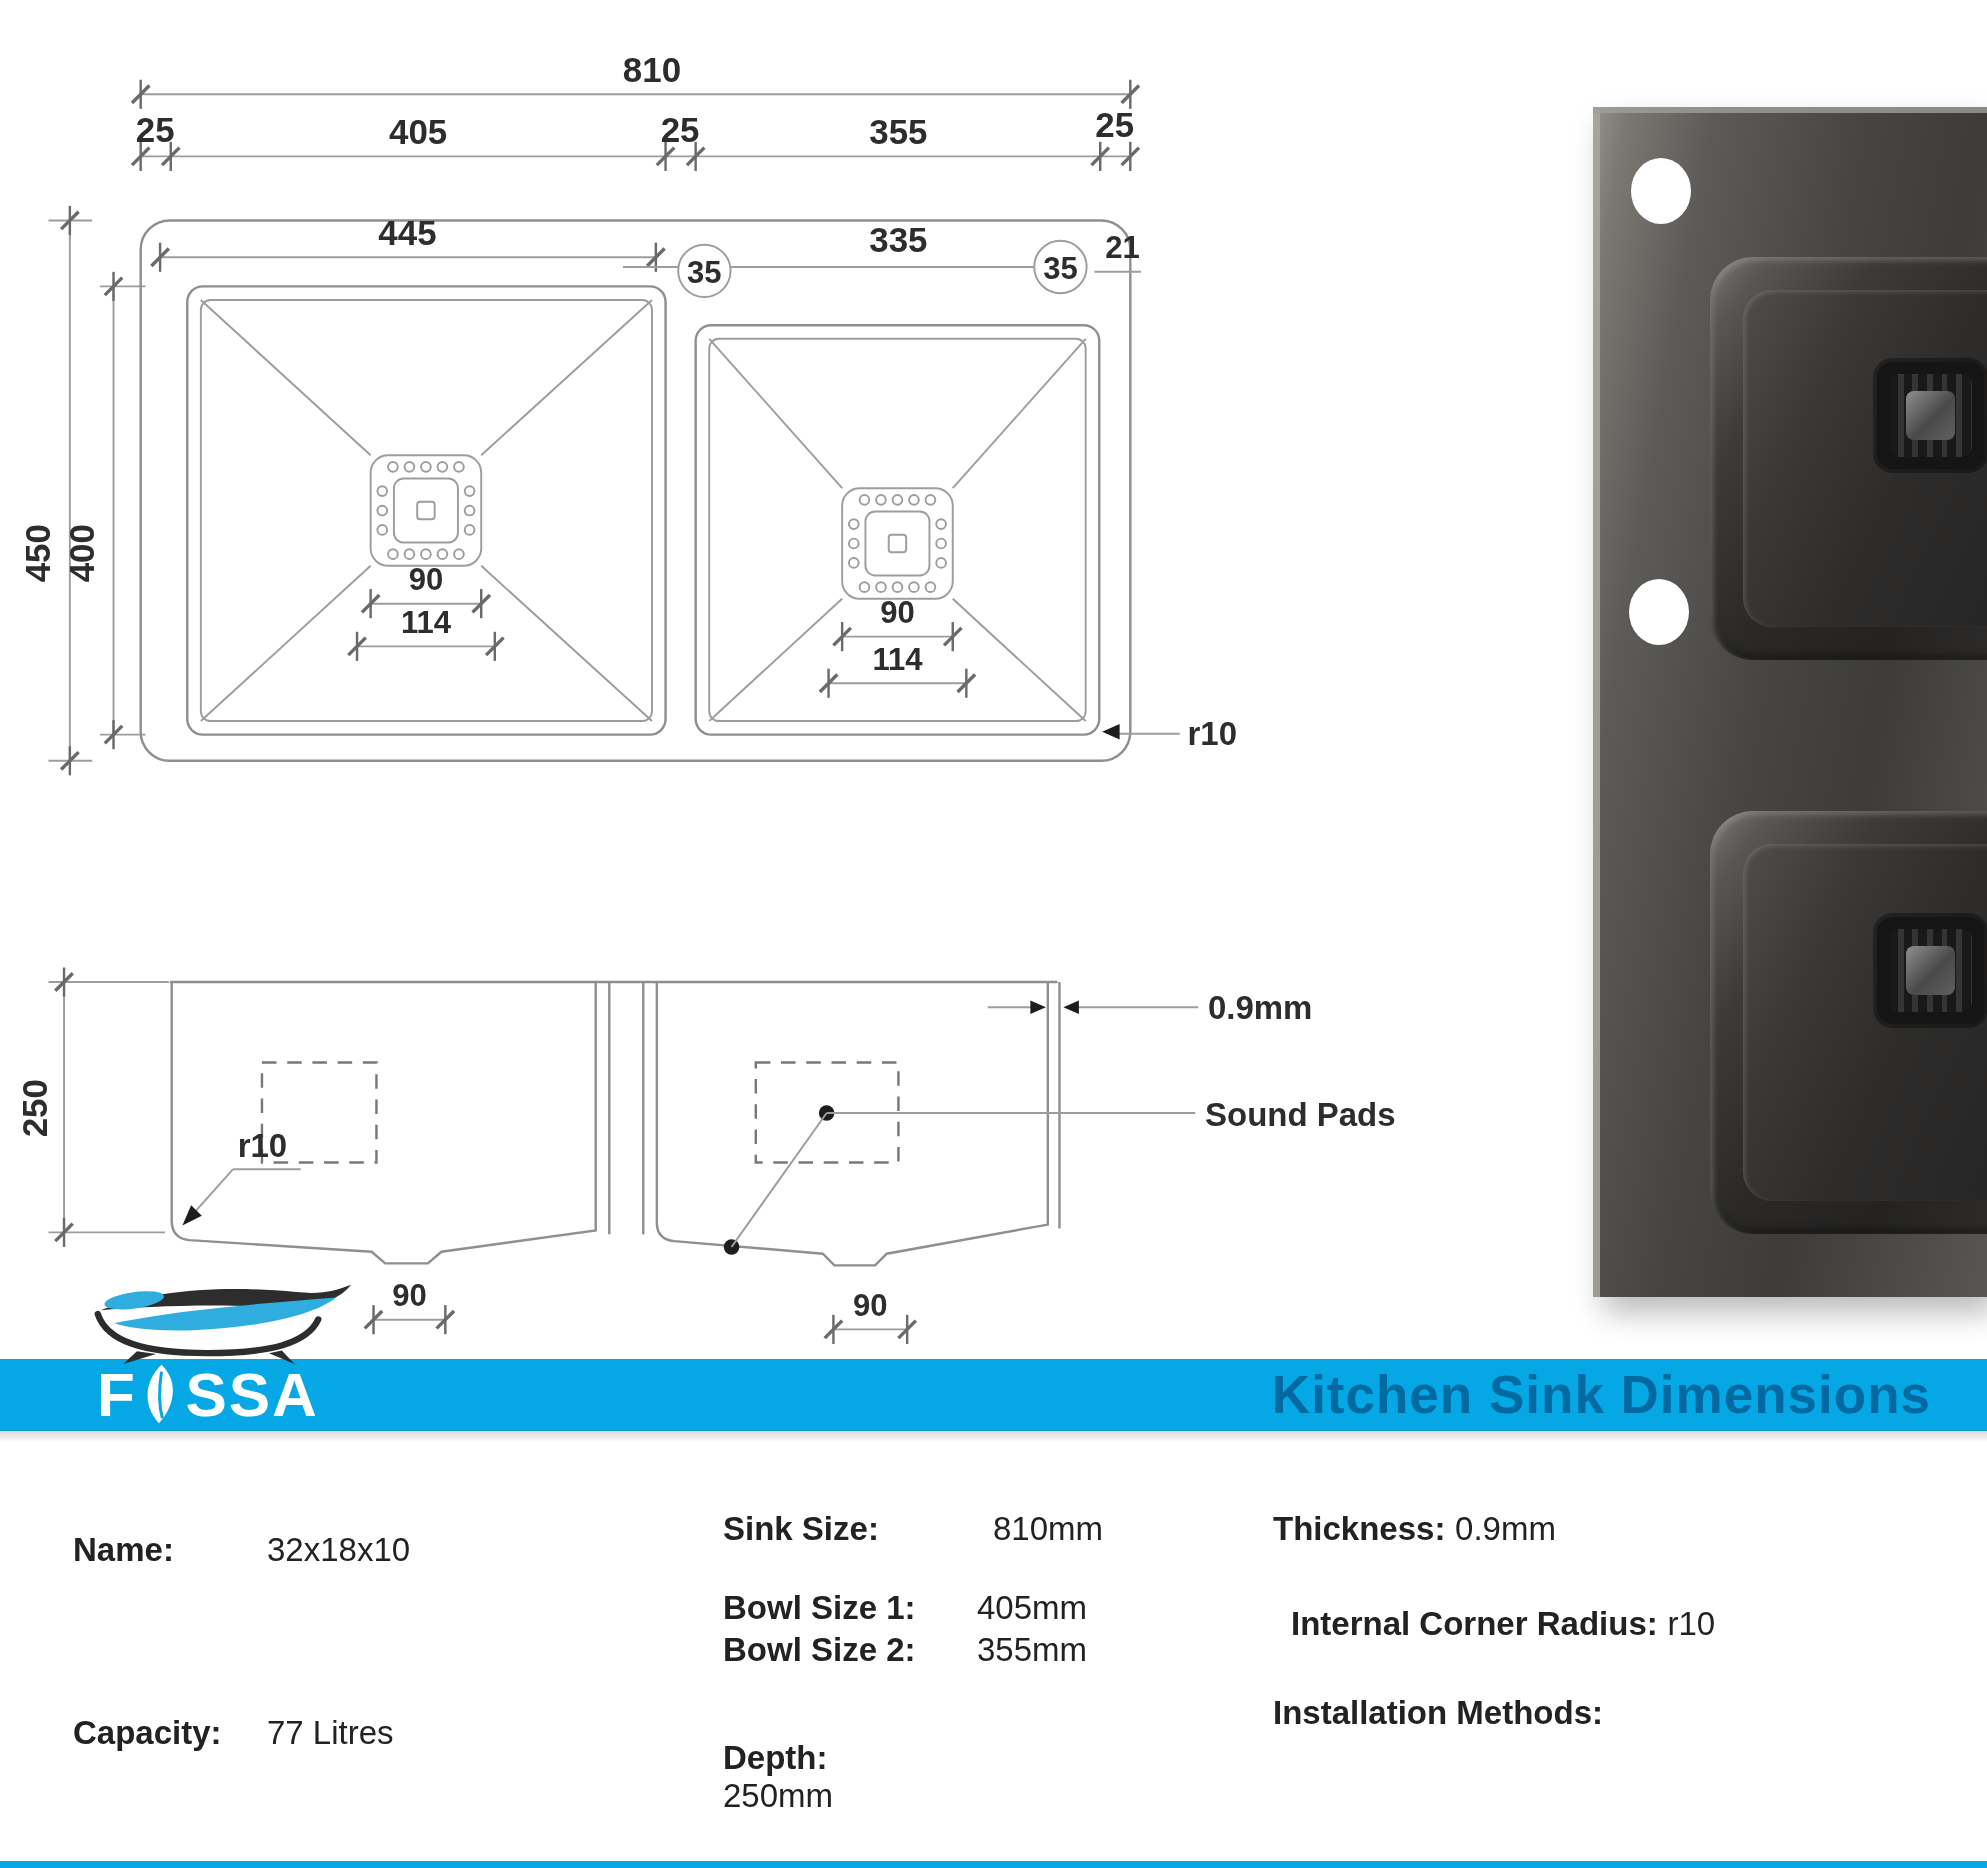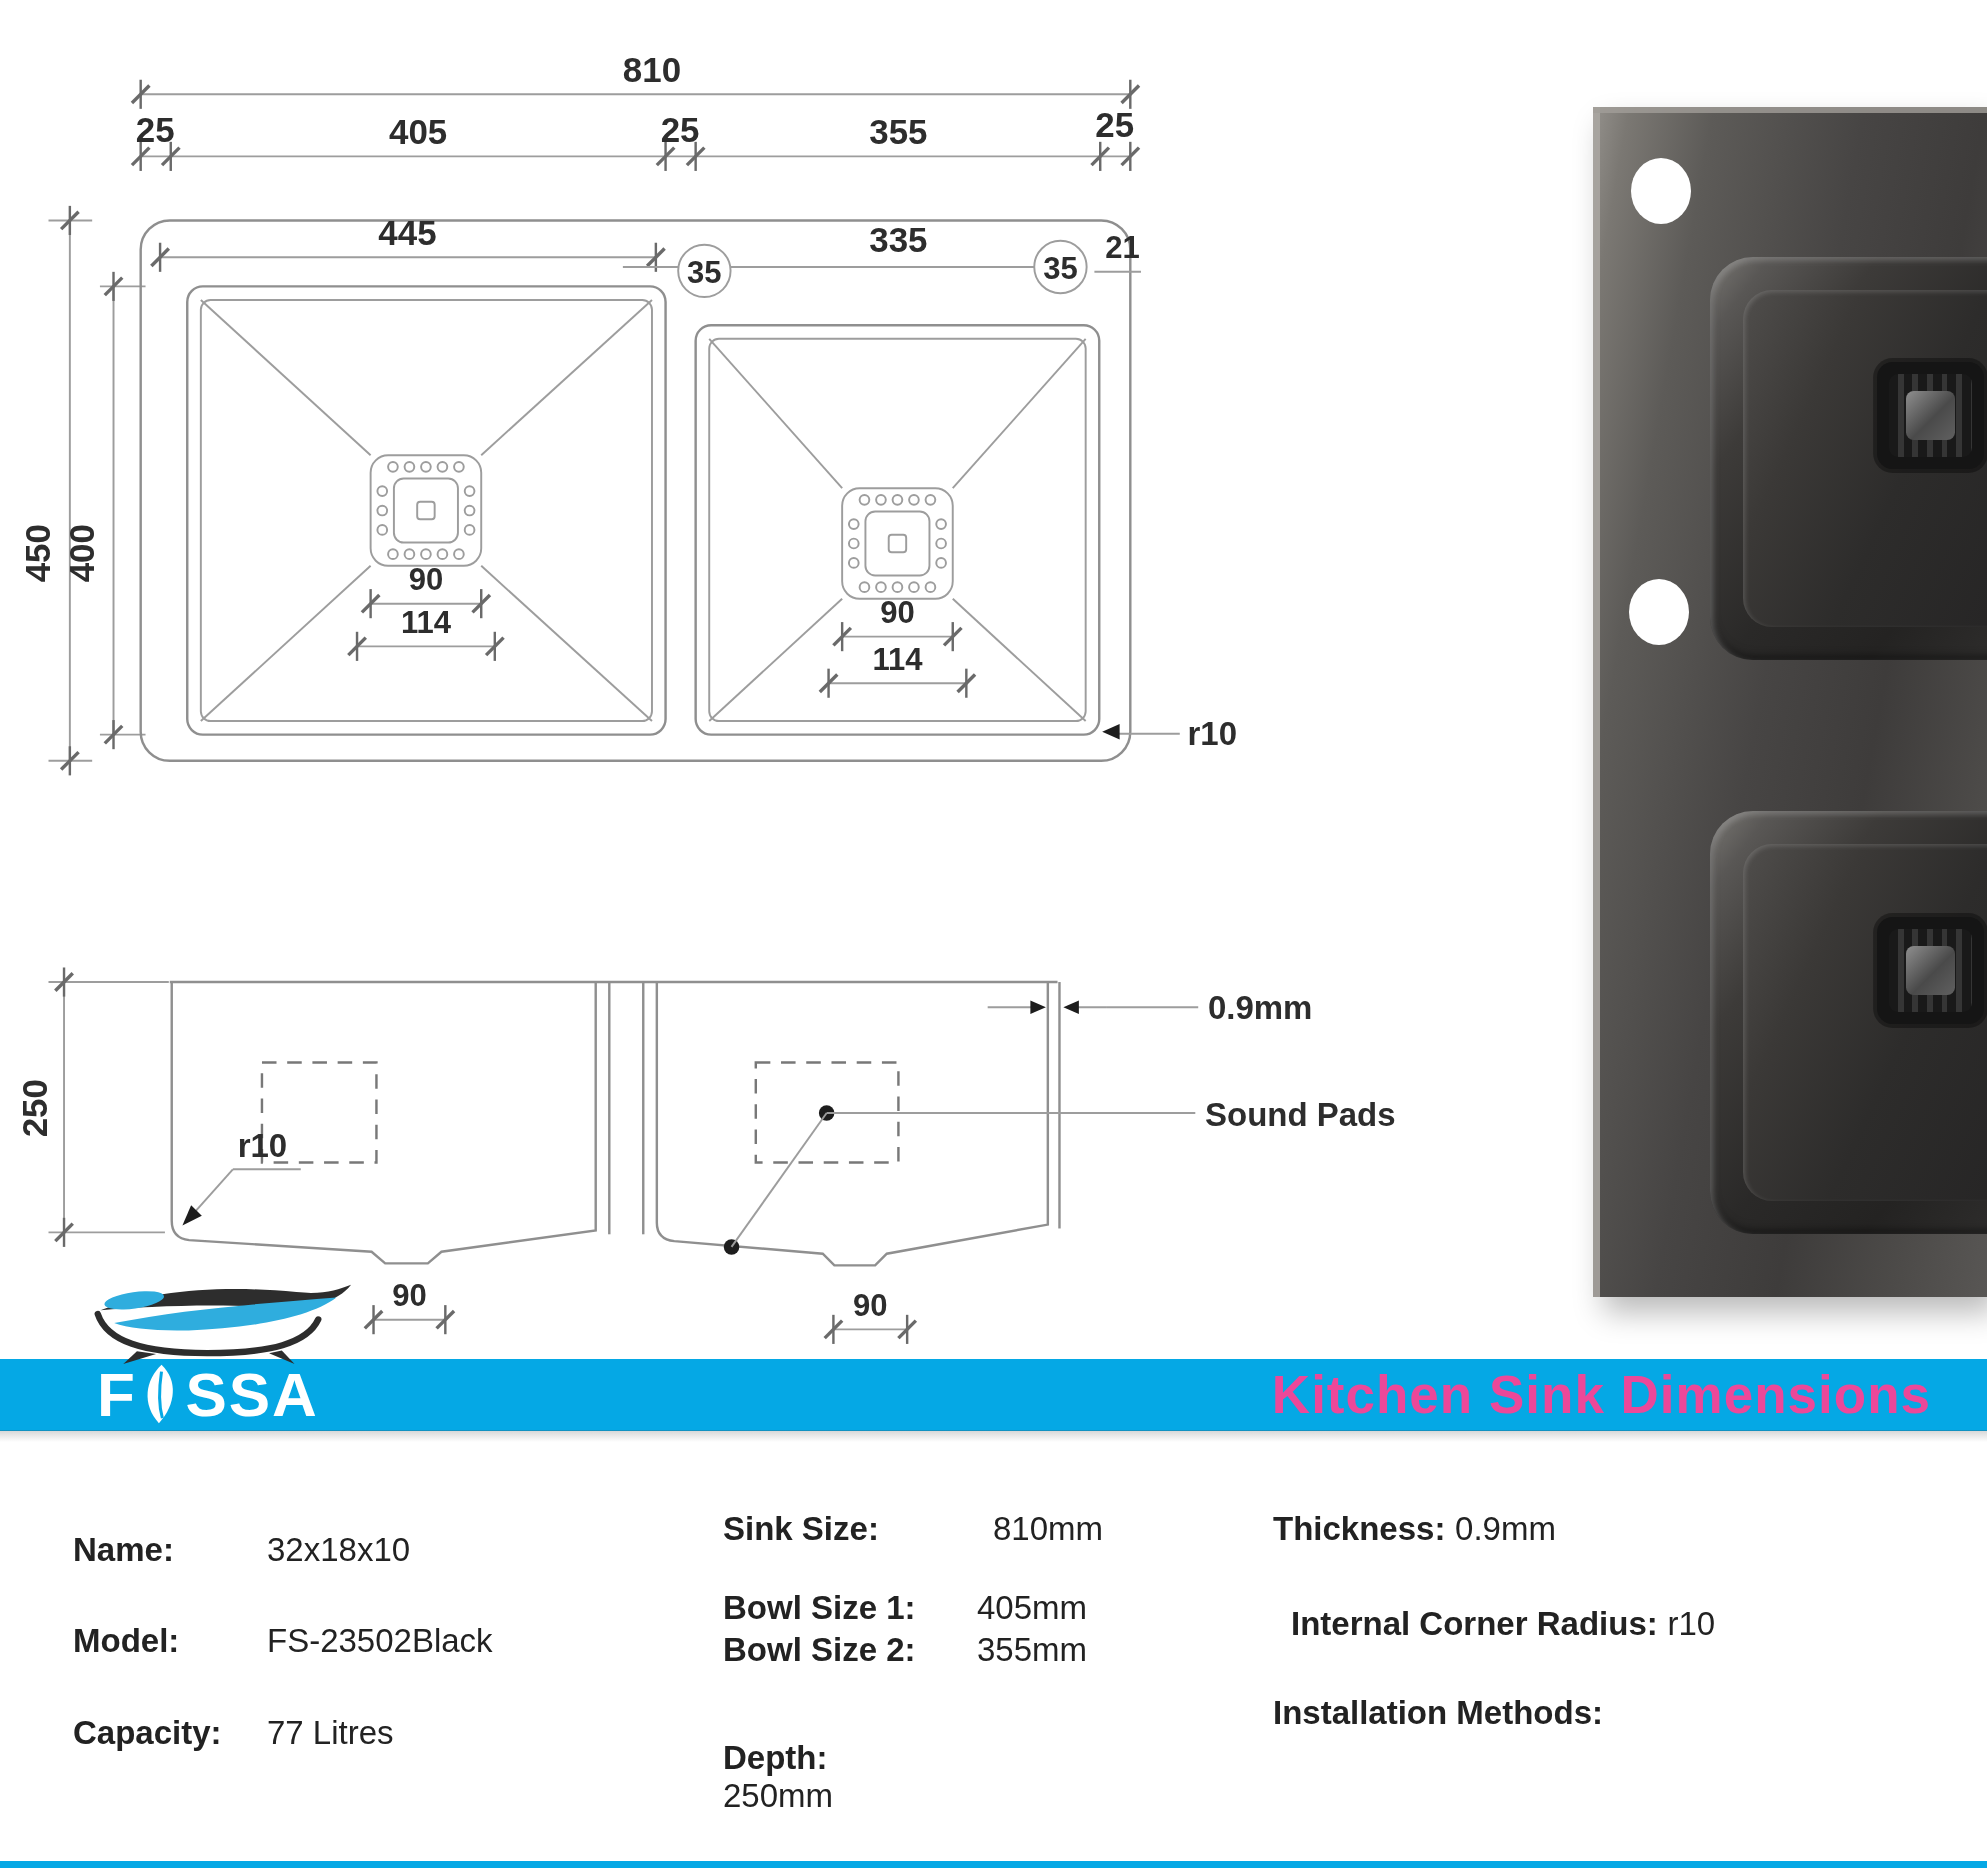--- a/index.html
+++ b/index.html
@@ -36,21 +36,21 @@
 
   
   .banner{position:absolute;left:0;top:1359px;width:1987px;height:72px;}
   .banner-shadow{position:absolute;left:0;top:1430px;width:1987px;height:11.6px;
          background:linear-gradient(180deg,rgba(60,60,60,.22),rgba(60,60,60,0));}
   .bottom-strip{position:absolute;left:0;top:1861px;width:1987px;height:7.8px;}
   .wordmark{position:absolute;left:97px;top:1362px;height:64px;display:flex;align-items:center;
             color:#ffffff;font-weight:bold;font-size:62px;letter-spacing:1.9px;}
   .wordmark svg{margin:0 2.9px;}
   .banner-title{position:absolute;right:56px;top:1361px;height:66px;display:flex;align-items:center;
-            color:#ec4899;font-weight:bold;font-size:53px;letter-spacing:1px;}
+            color:#0369a1;font-weight:bold;font-size:53px;letter-spacing:1px;}
   .tub-logo{position:absolute;left:83px;top:1283px;}
 
   
   .spec-row{position:absolute;display:flex;font-size:33px;color:#222;white-space:nowrap;}
   .spec-row .lab{font-weight:bold;}
   .c1 .lab{width:194px;}
   .c2 .lab{width:254px;}
   .inline-gap{margin-left:9.7px;}
 </style>
 </head>
@@ -270,24 +270,20 @@
     </svg>
     <span>SSA</span>
   </div>
 
   <div class="banner-title">Kitchen Sink Dimensions</div>
 
   <div class="spec-row c1" style="left:73px;top:1531px;">
     <span class="lab">Name:</span>
     <span>32x18x10</span>
   </div>
-  <div class="spec-row c1" style="left:73px;top:1622px;">
-    <span class="lab">Model:</span>
-    <span>FS-23502Black</span>
-  </div>
   <div class="spec-row c1" style="left:73px;top:1714px;">
     <span class="lab">Capacity:</span>
     <span>77 Litres</span>
   </div>
 
   <div class="spec-row c2" style="left:723px;top:1510px;gap:16px;">
     <span class="lab">Sink Size:</span>
     <span>810mm</span>
   </div>
   <div class="spec-row c2" style="left:723px;top:1589px;">

